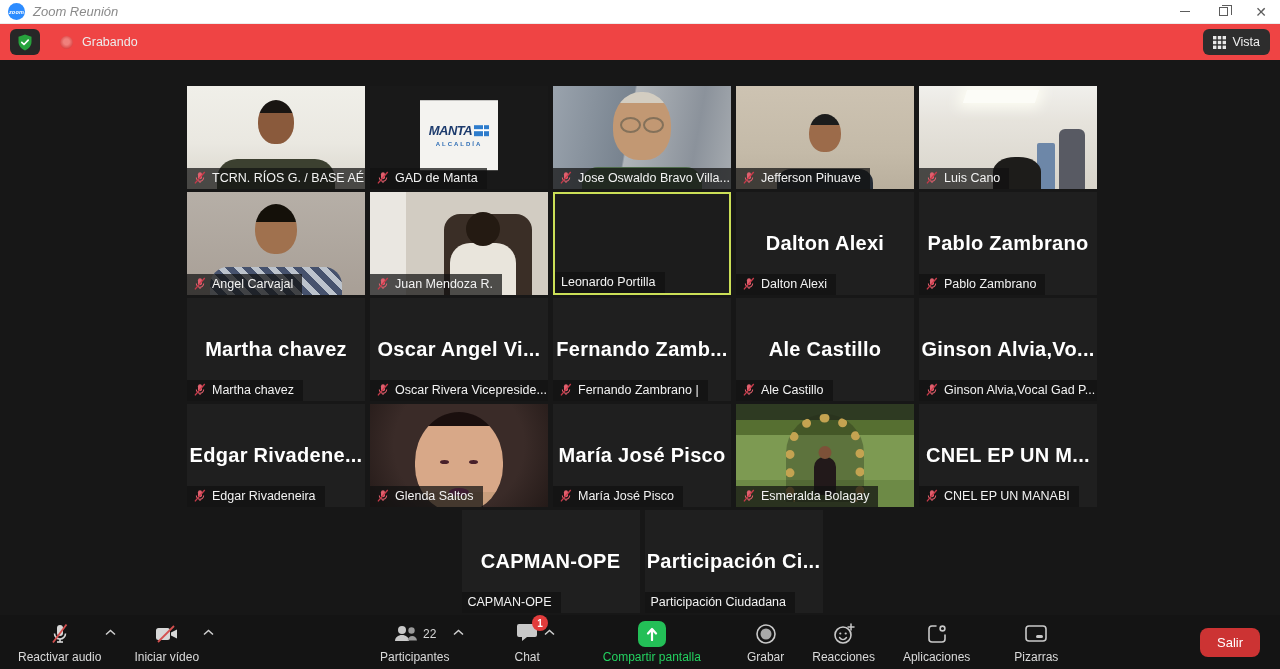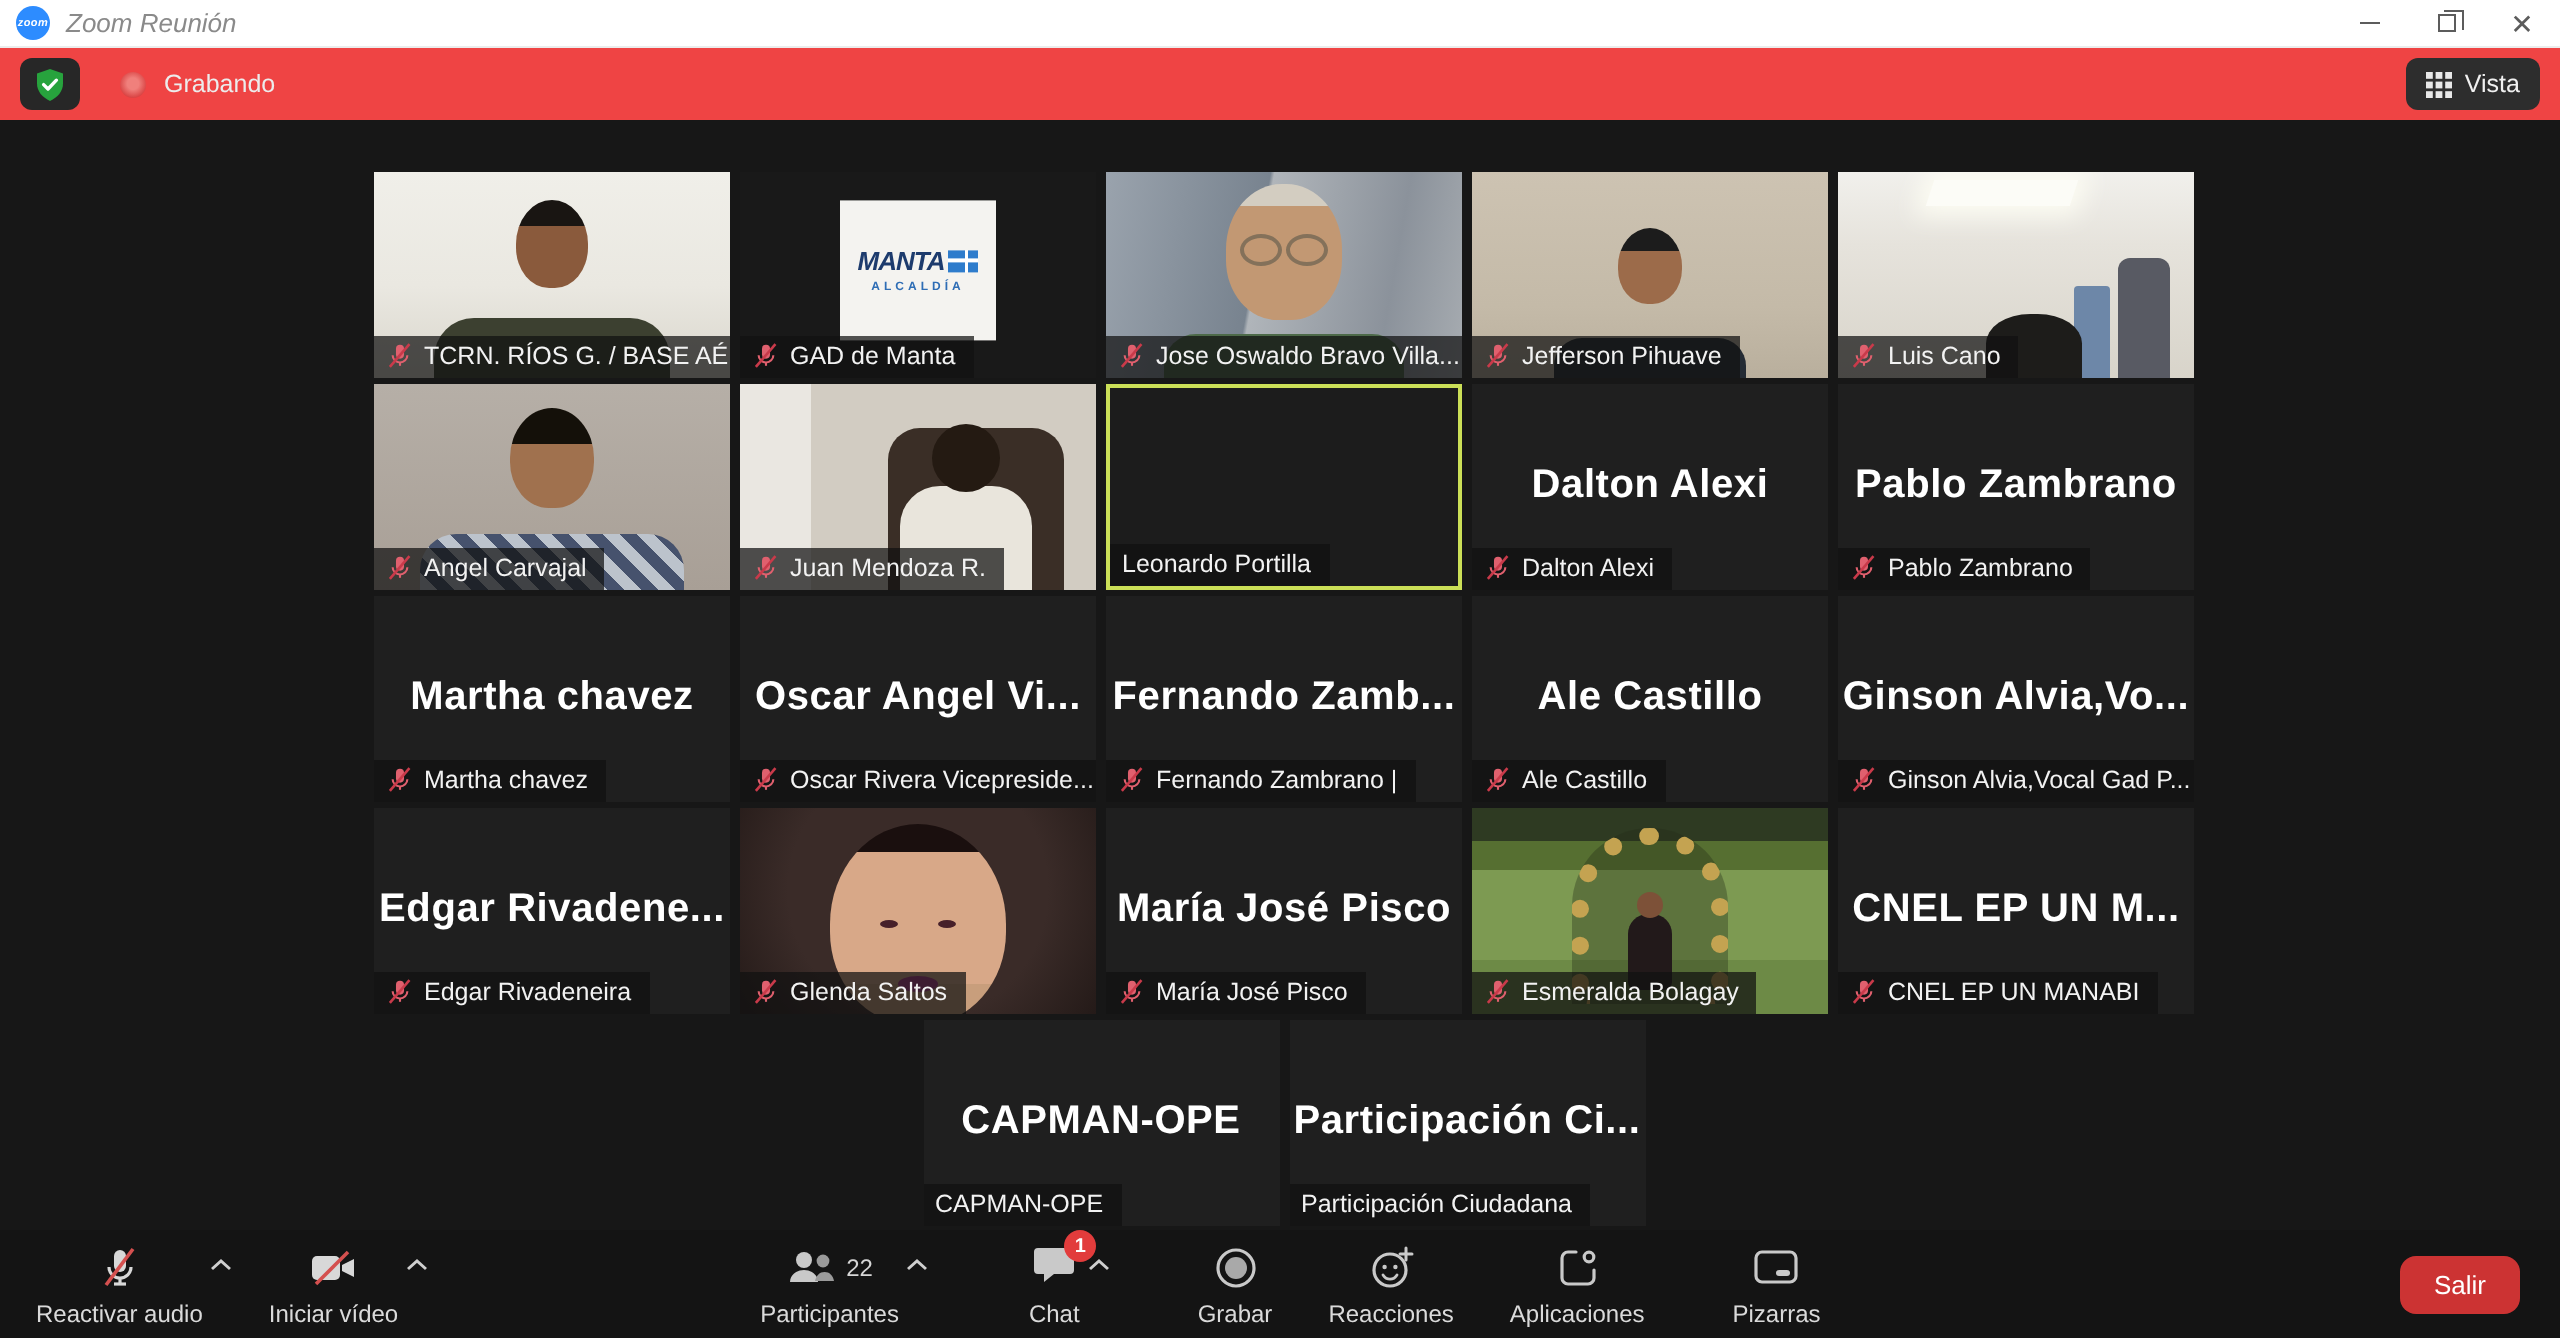--- a/index.html
+++ b/index.html
@@ -678,20 +678,30 @@
       </div>
       <span>Chat</span>
     </div>
     <div class="tb-caret">
       <svg width="11" height="7" viewBox="0 0 11 7">
           <path d="M1 5.5L5.5 1.5 10 5.5" stroke="#cfcfcf" stroke-width="1.5" fill="none"></path>
         </svg>
     </div>
   </div>
 
+  <div class="tb-item share-item ml-share">
+    <div class="tb-icon">
+      <span class="share-box">
+        <svg width="12" height="14" viewBox="0 0 12 14">
+            <path d="M6 13V3M2 6.5L6 2l4 4.5" stroke="#fff" stroke-width="2.2" fill="none" stroke-linecap="round" stroke-linejoin="round"></path>
+          </svg>
+      </span>
+    </div>
+    <span>Compartir pantalla</span>
+  </div>
 
   <div class="tb-item ml-record">
     <div class="tb-icon">
       <svg width="22" height="22" viewBox="0 0 22 22">
         <circle cx="11" cy="11" r="9" stroke="#c9c9c9" stroke-width="1.6" fill="none"></circle>
         <circle cx="11" cy="11" r="5.5" fill="#a9a9a9"></circle>
       </svg>
     </div>
     <span>Grabar</span>
   </div>

